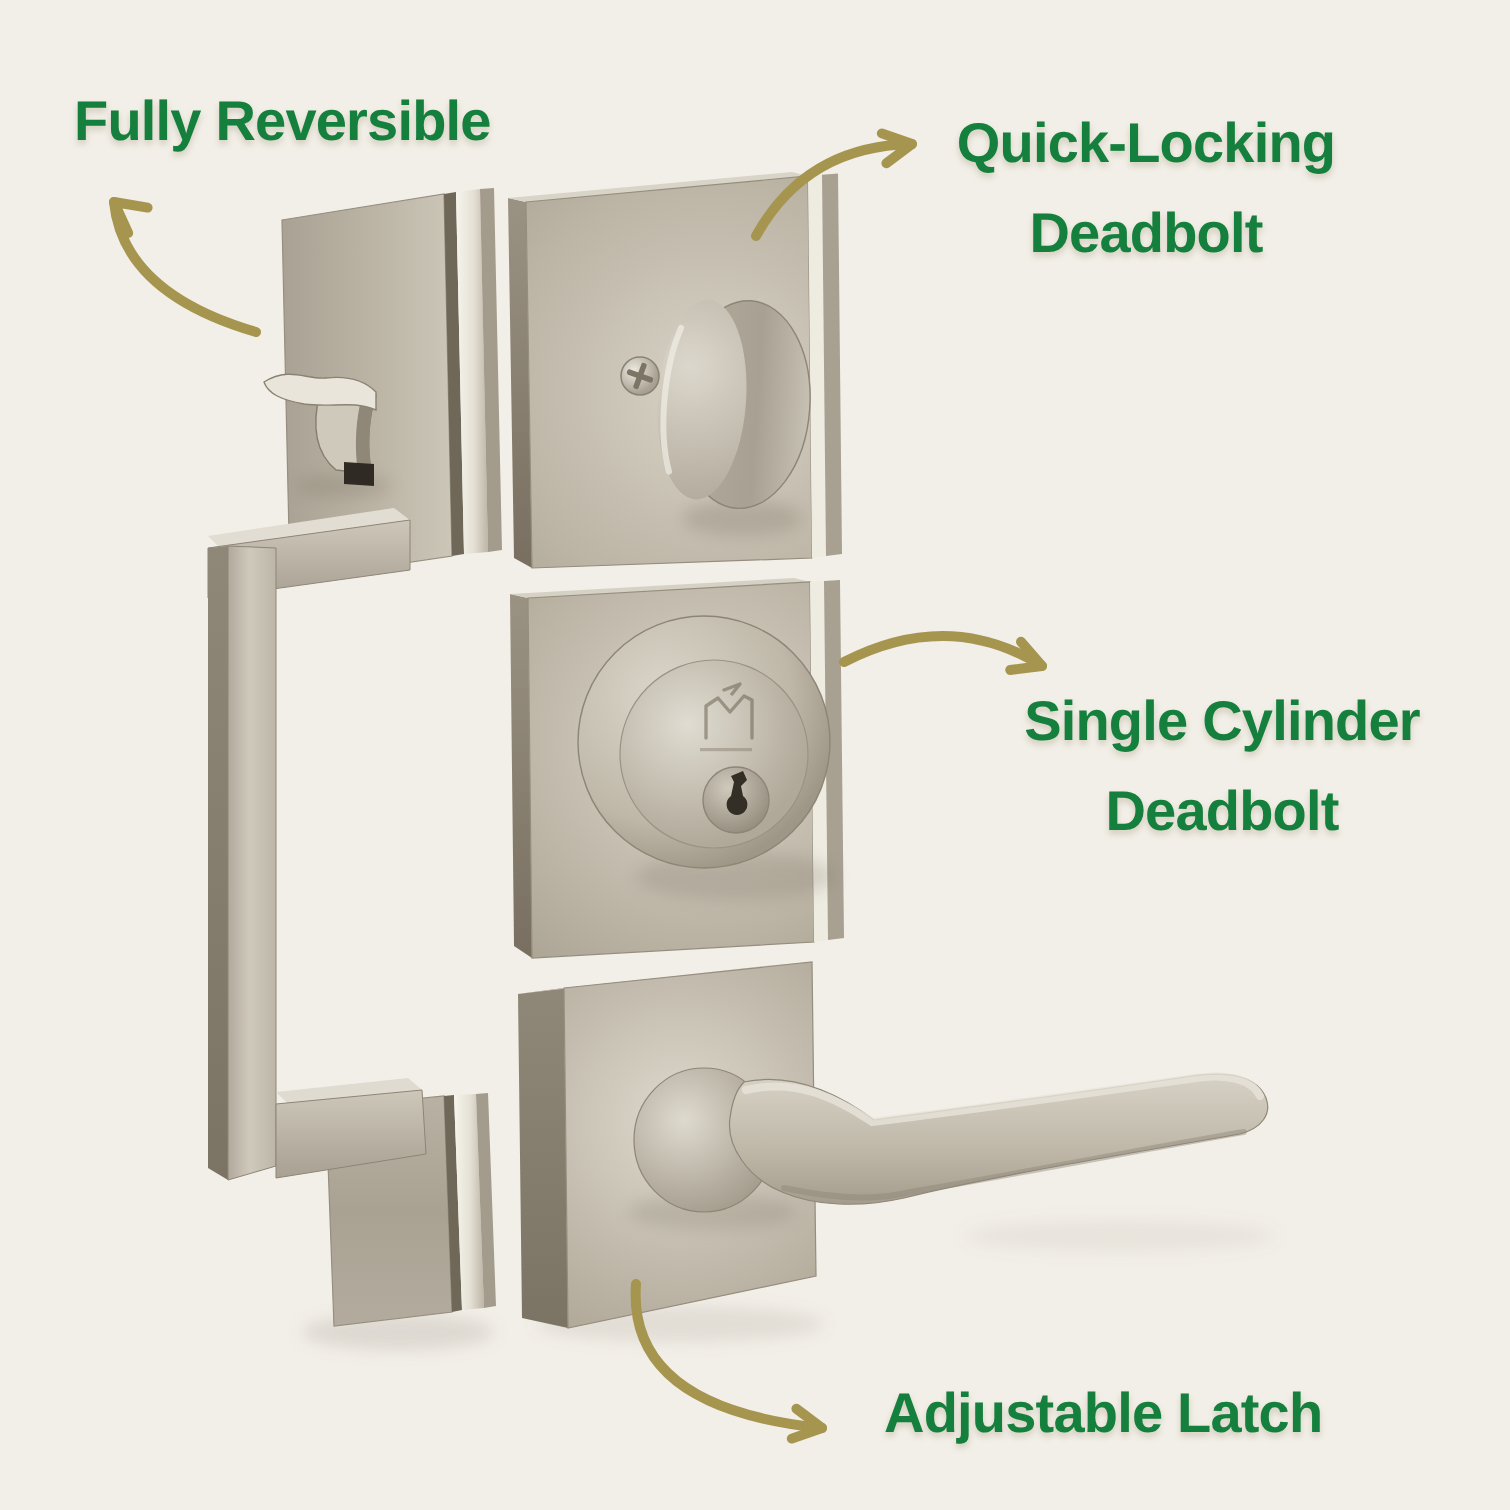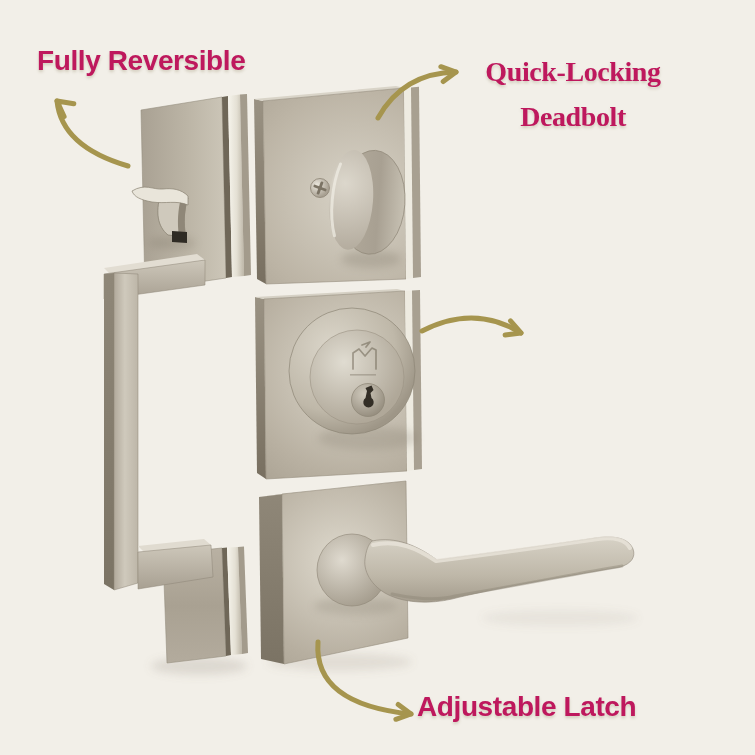--- a/index.html
+++ b/index.html
@@ -7,33 +7,33 @@
     width:755px;height:755px;overflow:hidden;
     background:#f2efe8;
     font-family:"Liberation Sans", sans-serif;
   }
   #stage{
     position:relative;width:755px;height:755px;background:#f2efe8;
   }
   #product-svg{position:absolute;left:0;top:0;}
   .callout{
     position:absolute;
-    color:#be185d;
+    color:#15803d;
     font-weight:700;
     font-size:28px;
     letter-spacing:-0.4px;
     text-shadow:0 2px 3px rgba(130,115,75,0.28);
     white-space:nowrap;
   }
   .callout.centered{white-space:normal;text-align:center;line-height:45px;}
   .callout .line{display:block;}
   #label-fully-reversible{left:37px;top:45px;}
-  #label-quick-locking{left:448px;top:49px;width:250px;font-family:Liberation Serif, serif;}
+  #label-quick-locking{left:448px;top:49px;width:250px;}
   #label-single-cylinder{left:486px;top:338px;width:250px;}
-  #label-adjustable-latch{left:417px;top:691px;}
+  #label-adjustable-latch{left:442px;top:691px;}
 </style>
 </head>
 <body>
 
 <div id="stage">
 
 <svg id="product-svg" width="755" height="755" viewBox="0 0 755 755">
   <defs>
     <filter id="blurS" x="-60%" y="-60%" width="220%" height="220%">
       <feGaussianBlur stdDeviation="4"></feGaussianBlur>
@@ -256,15 +256,19 @@
   </g>
 </svg>
 
   <div class="callout" id="label-fully-reversible">Fully Reversible</div>
 
   <div class="callout centered" id="label-quick-locking">
     <span class="line">Quick-Locking</span>
     <span class="line">Deadbolt</span>
   </div>
 
+  <div class="callout centered" id="label-single-cylinder">
+    <span class="line">Single Cylinder</span>
+    <span class="line">Deadbolt</span>
+  </div>
 
   <div class="callout" id="label-adjustable-latch">Adjustable Latch</div>
 </div>
 
 </body></html>

